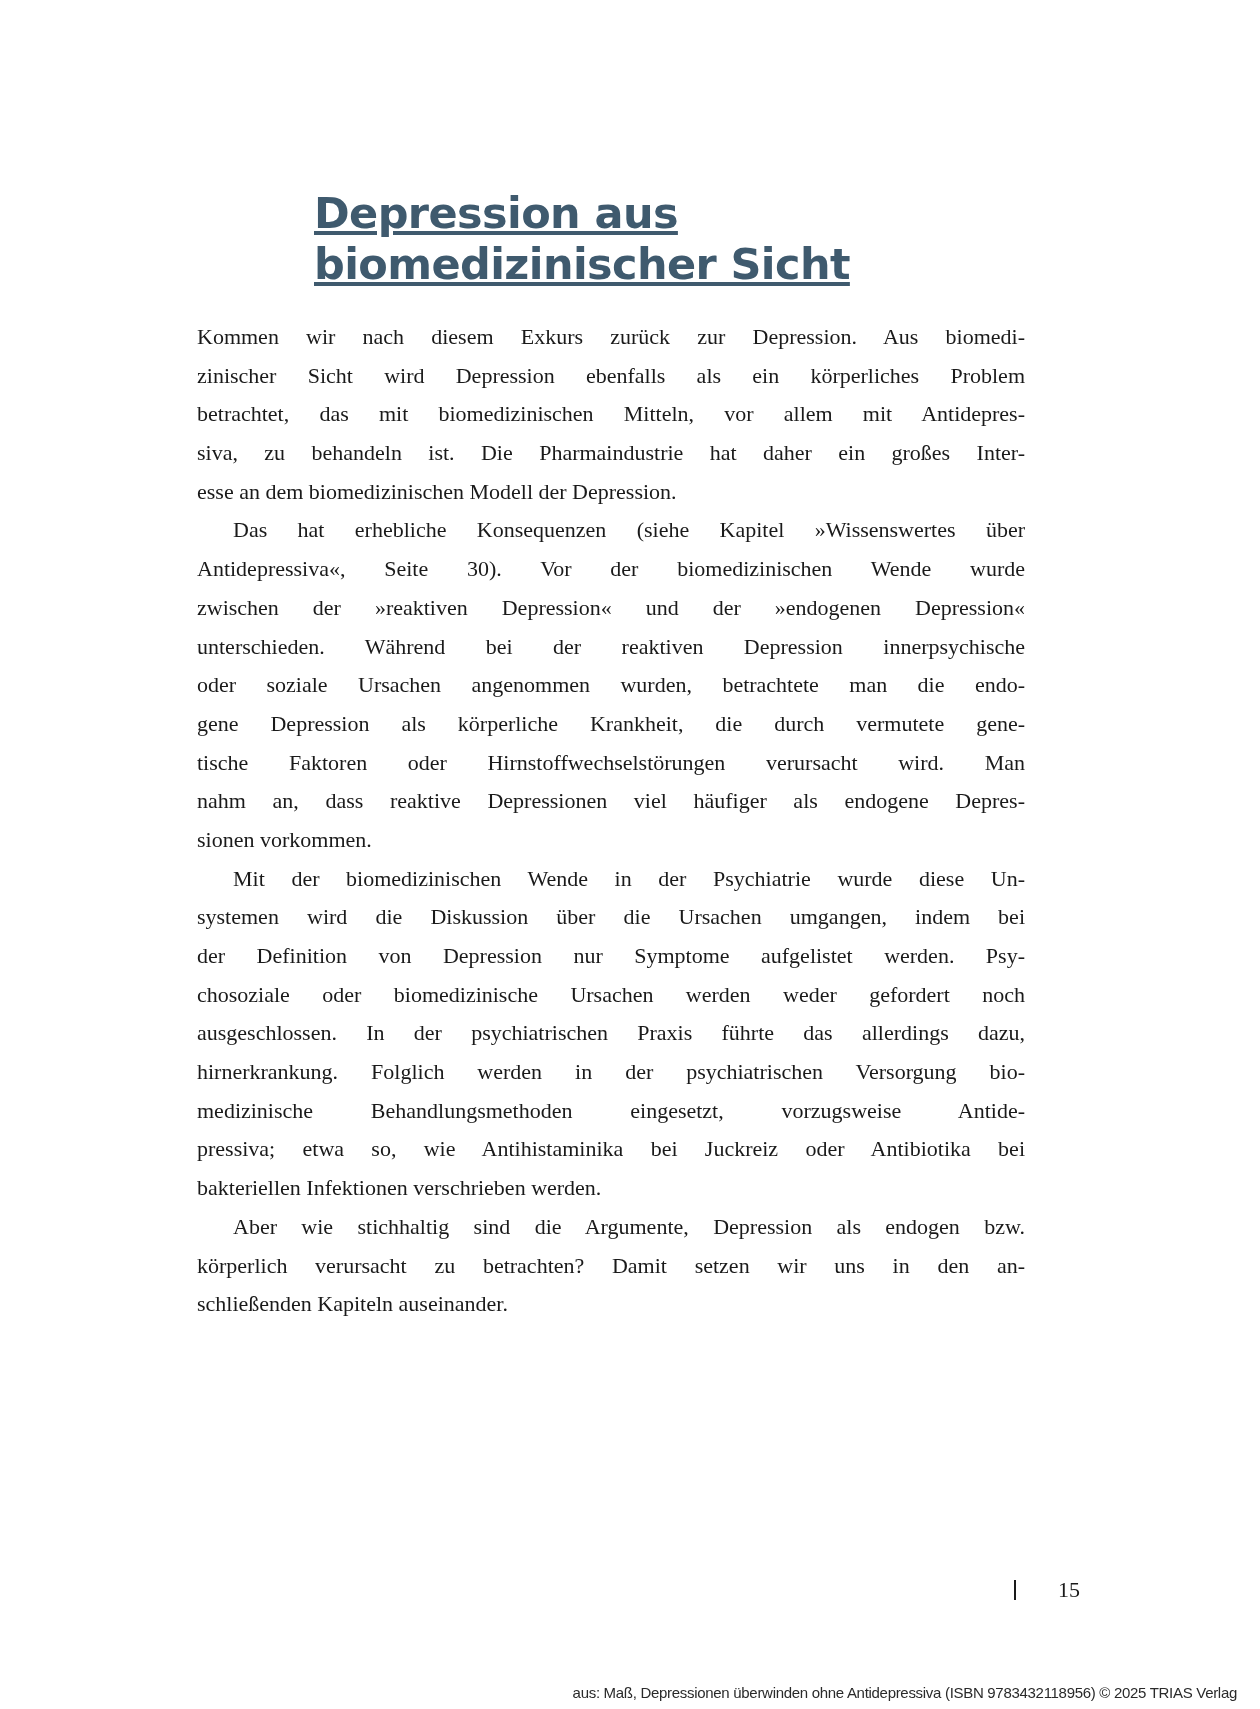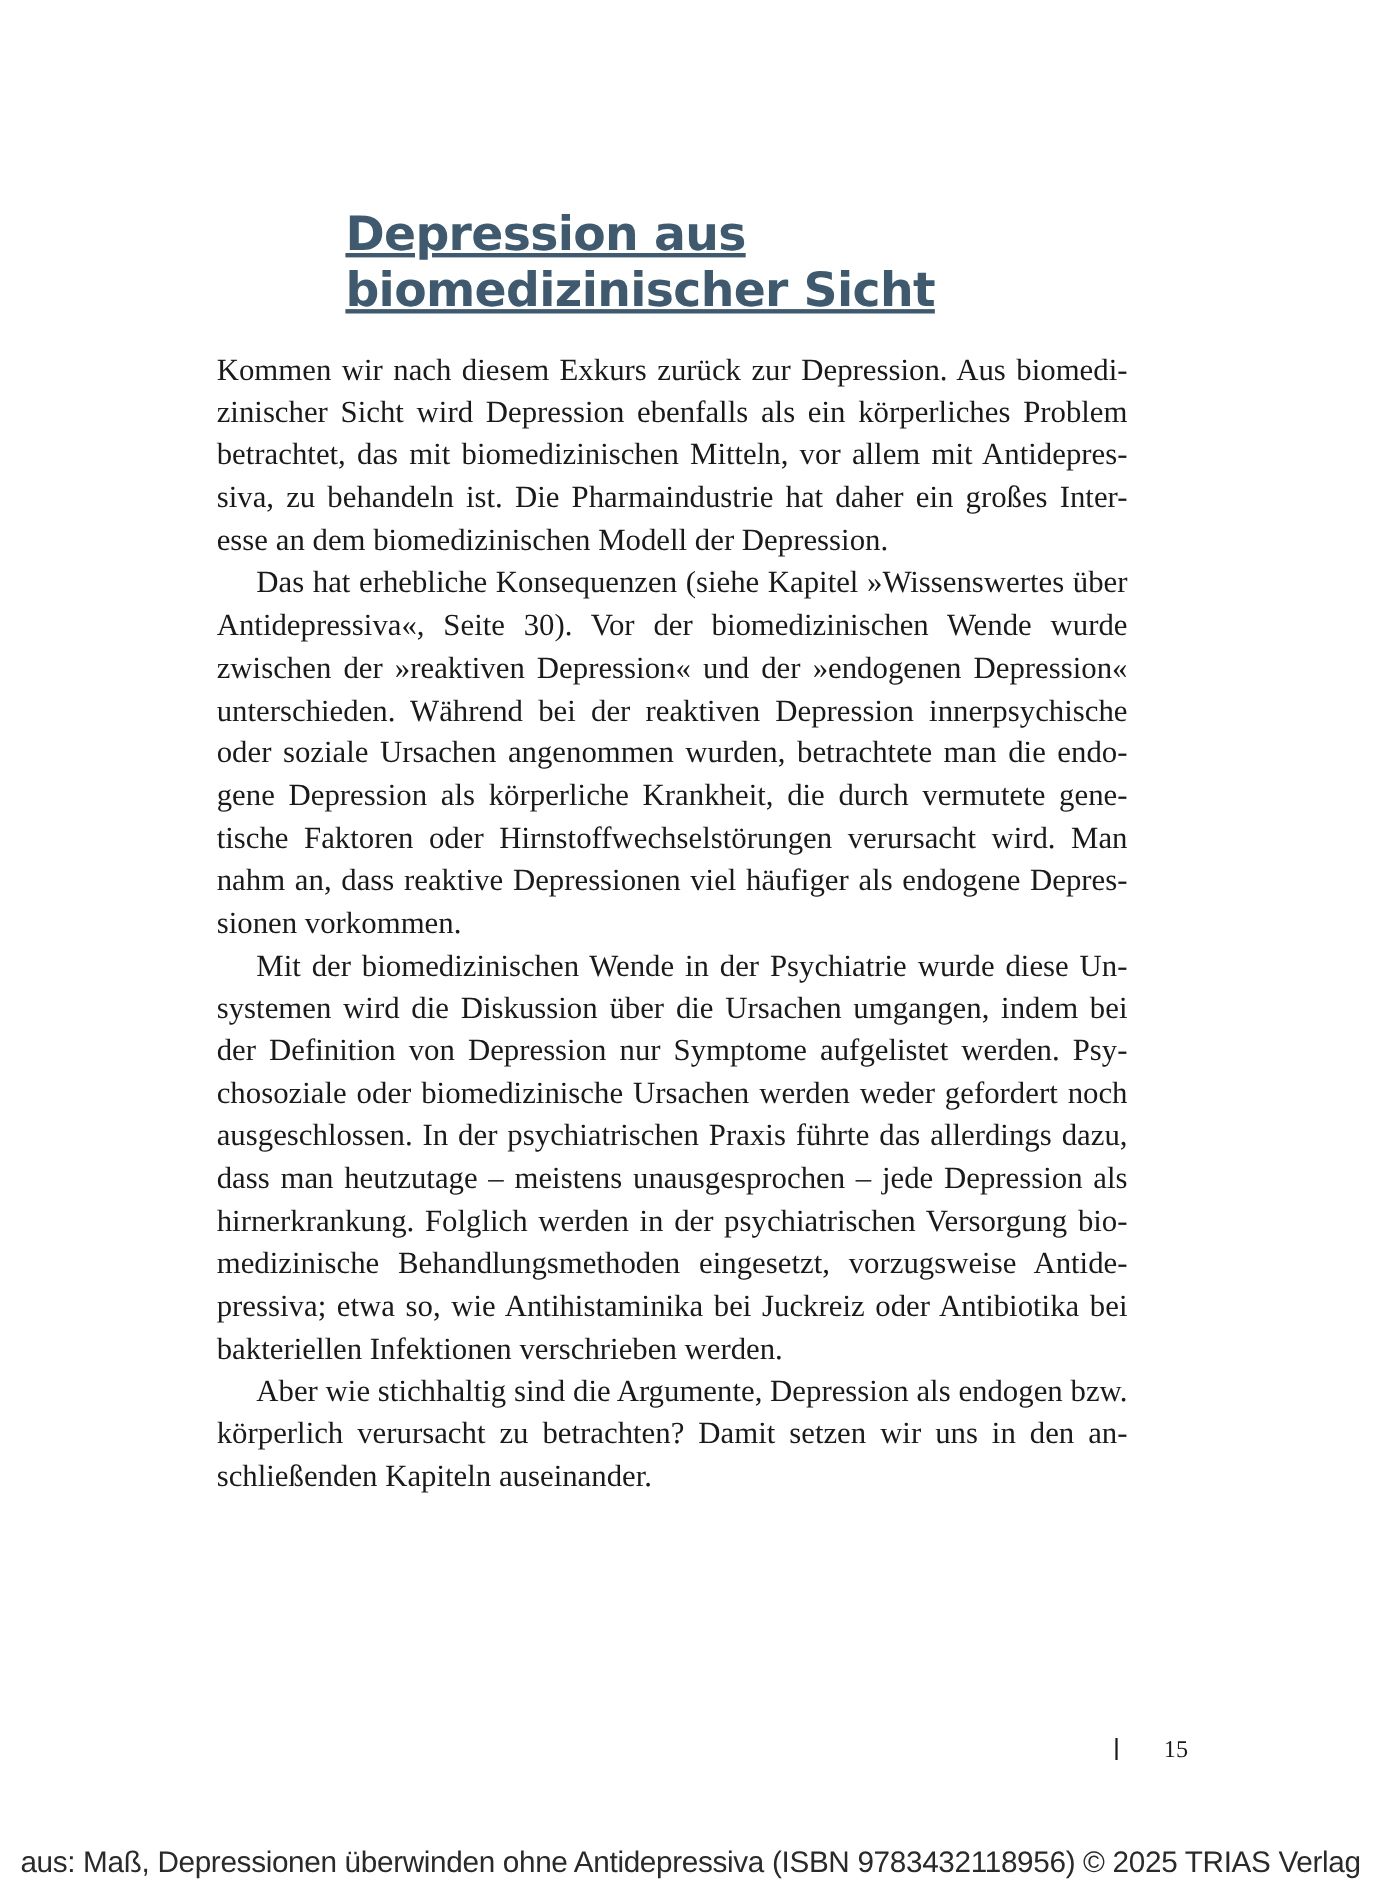--- a/index.html
+++ b/index.html
@@ -27,21 +27,21 @@
       letter-spacing: -0.6px;
       color: #3f5a6e;
     }
     .page-heading span { display: block; text-decoration: underline; }
     .body-text {
       position: absolute;
       left: 197px;
       top: 318px;
       width: 828px;
       font-family: "Liberation Serif", serif;
-      font-size: 28px;
+      font-size: 22px;
       line-height: 38.7px;
       color: #1a1a1a;
     }
     .para { margin: 0; }
     .line {
       display: block;
       white-space: nowrap;
       text-align: justify;
       text-align-last: justify;
       height: 38.7px;
@@ -84,21 +84,21 @@
     }
     .copyright {
       position: absolute;
       top: 1680px;
       left: 0;
       width: 1260px;
       text-align: right;
       padding-right: 23px;
       box-sizing: border-box;
       font-family: "Liberation Sans", sans-serif;
-      font-size: 27px;
+      font-size: 15px;
       line-height: 26px;
       color: #2a2a2a;
       white-space: nowrap;
       letter-spacing: -0.3px;
     }
   </style>
 </head>
 <body>
 
 <h1 class="page-heading">
@@ -124,21 +124,20 @@
     <span class="line">tische Faktoren oder Hirnstoffwechselstörungen verursacht wird. Man</span>
     <span class="line">nahm an, dass reaktive Depressionen viel häufiger als endogene Depres-</span>
     <span class="line last">sionen vorkommen.</span>
   </div>
   <div class="para indent">
     <span class="line first">Mit der biomedizinischen Wende in der Psychiatrie wurde diese Un-</span>
     <span class="line">systemen wird die Diskussion über die Ursachen umgangen, indem bei</span>
     <span class="line">der Definition von Depression nur Symptome aufgelistet werden. Psy-</span>
     <span class="line">chosoziale oder biomedizinische Ursachen werden weder gefordert noch</span>
     <span class="line">ausgeschlossen. In der psychiatrischen Praxis führte das allerdings dazu,</span>
-    <span class="line">dass man heutzutage – meistens unausgesprochen – jede Depression als</span>
     <span class="line">hirnerkrankung. Folglich werden in der psychiatrischen Versorgung bio-</span>
     <span class="line">medizinische Behandlungsmethoden eingesetzt, vorzugsweise Antide-</span>
     <span class="line">pressiva; etwa so, wie Antihistaminika bei Juckreiz oder Antibiotika bei</span>
     <span class="line last">bakteriellen Infektionen verschrieben werden.</span>
   </div>
   <div class="para indent">
     <span class="line first">Aber wie stichhaltig sind die Argumente, Depression als endogen bzw.</span>
     <span class="line">körperlich verursacht zu betrachten? Damit setzen wir uns in den an-</span>
     <span class="line last">schließenden Kapiteln auseinander.</span>
   </div>

